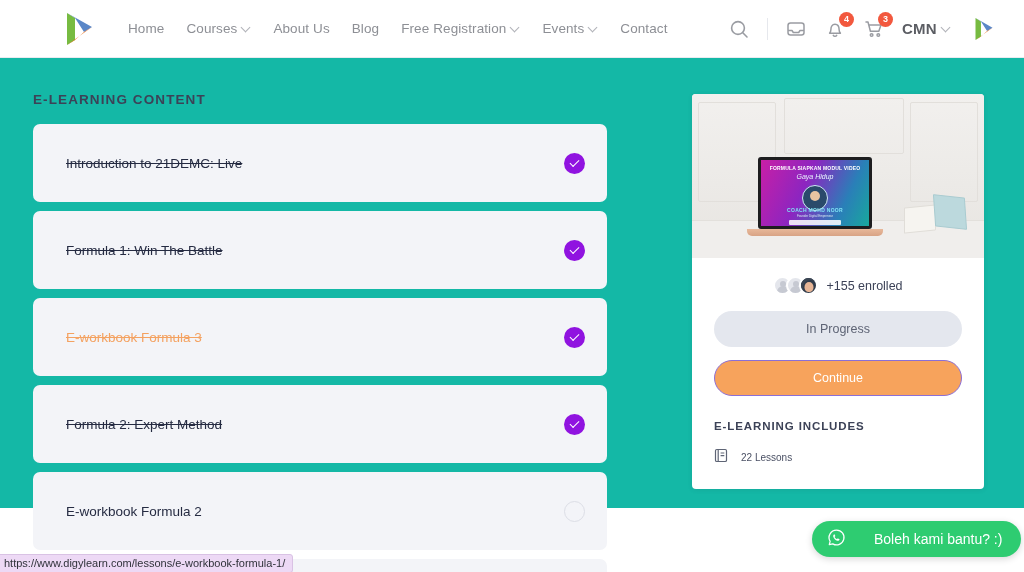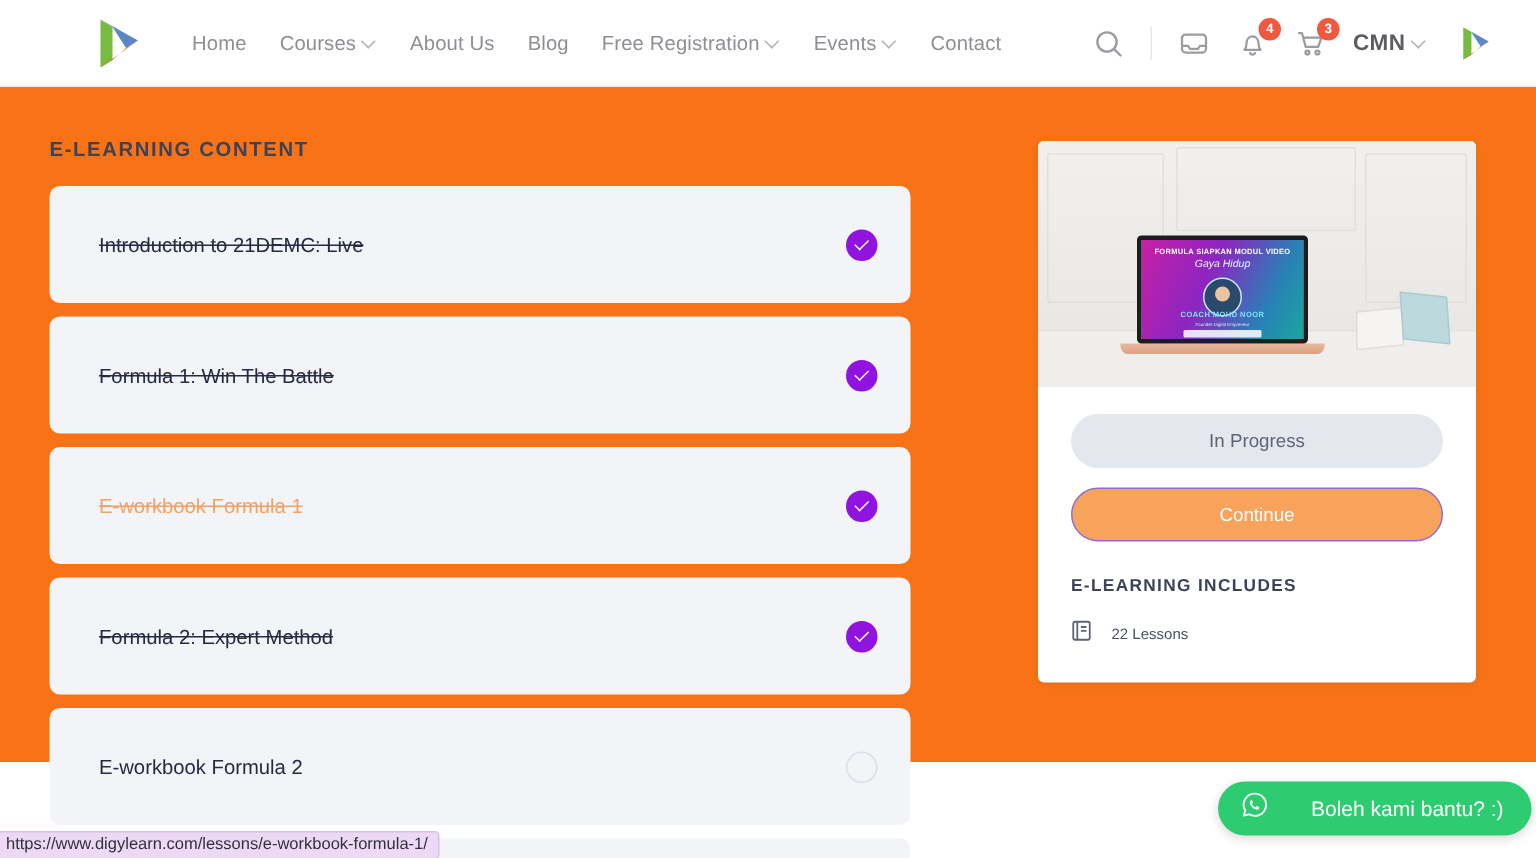--- a/index.html
+++ b/index.html
@@ -2,21 +2,21 @@
 <html><head>
 <meta charset="utf-8">
 <style>
   * { box-sizing: border-box; margin: 0; padding: 0; }
   html, body {
     width: 1024px; height: 572px;
     font-family: "Liberation Sans", sans-serif;
     background: #ffffff;
     overflow: hidden;
   }
-  .page { position: relative; width: 1024px; height: 508px; background: #f97316; }
+  .page { position: relative; width: 1024px; height: 508px; background: #14b8a6; }
 
   
   .header {
     position: absolute; top: 0; left: 0; width: 1024px; height: 58px;
     background: #ffffff; border-bottom: 1px solid #e9ebf0;
     display: flex; align-items: center;
     z-index: 30;
   }
   .logo-wrap { margin-left: 56px; width: 46px; height: 46px; display: flex; align-items: center; }
   .nav { display: flex; align-items: center; margin-left: 26px; gap: 22px; }
@@ -255,21 +255,21 @@
     </div>
 
     <div class="lesson-row">
       <span class="lesson-name done">Formula 1: Win The Battle</span>
       <span class="status-circle complete">
           <span class="check"></span>
         </span>
     </div>
 
     <div class="lesson-row">
-      <span class="lesson-name hovered">E-workbook Formula 1</span>
+      <span class="lesson-name hovered">E-workbook Formula 3</span>
       <span class="status-circle complete">
           <span class="check"></span>
         </span>
     </div>
 
     <div class="lesson-row">
       <span class="lesson-name done">Formula 2: Expert Method</span>
       <span class="status-circle complete">
           <span class="check"></span>
         </span>
@@ -306,20 +306,26 @@
       </div>
 
       <div class="notebook">
         <div class="nb-left"></div>
           <div class="nb-right"></div>
       </div>
     </div>
 
     <div class="card-body">
 
+      <div class="enrolled-row">
+        <span class="av av-person"></span>
+        <span class="av av-person"></span>
+        <span class="av av-photo"></span>
+        <span class="enrolled-text">+155 enrolled</span>
+      </div>
 
       <div class="progress-btn">In Progress</div>
       <div class="continue-btn">Continue</div>
 
       <div class="includes-title">E-LEARNING INCLUDES</div>
 
       <div class="includes-row">
         <span>
           <svg width="14" height="15" viewBox="0 0 14 15" fill="none" stroke="#5e6475" stroke-width="1.2">
             <rect x="1.5" y="1.5" width="11" height="12" rx="1.3"></rect>

